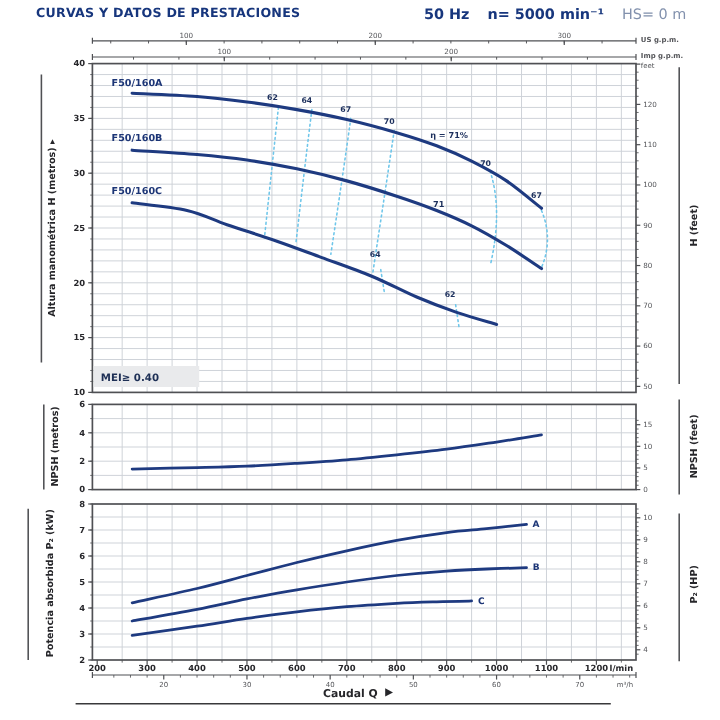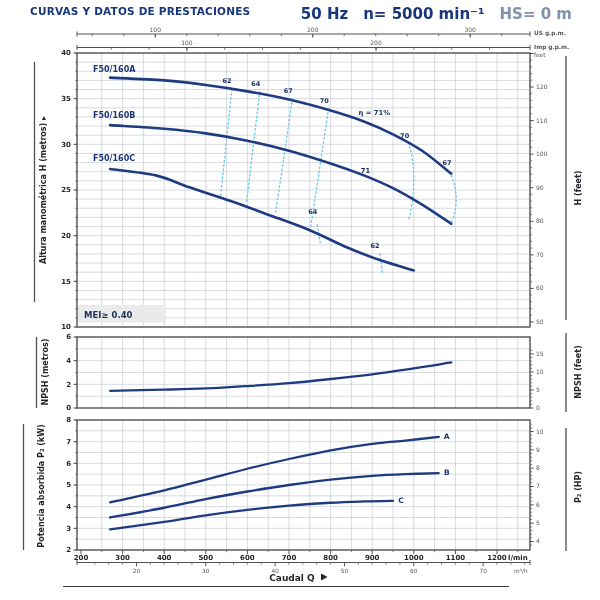--- a/index.html
+++ b/index.html
@@ -1,22 +1,22 @@
 <!DOCTYPE html>
 <html><head>
 <meta charset="utf-8">
 <style>
   html,body{margin:0;padding:0;background:#ffffff;}
   .page{position:relative;width:600px;height:600px;background:#ffffff;overflow:hidden;
         font-family:"DejaVu Sans",sans-serif;}
   .hdr-title{position:absolute;left:30px;top:5px;font-size:10.5px;font-weight:bold;
              color:#17367d;letter-spacing:.2px;}
-  .hdr-specs{position:absolute;right:28px;top:5px;display:flex;gap:15px;font-size:15px;
+  .hdr-specs{position:absolute;right:28px;top:5px;display:flex;gap:15px;font-size:12px;
              font-weight:bold;color:#17367d;align-items:center;}
-  .hdr-specs .hs{color:#8291ad;font-weight:bold;}
+  .hdr-specs .hs{color:#8291ad;font-weight:normal;}
   svg{position:absolute;left:0;top:0;}
   text{font-family:"DejaVu Sans",sans-serif;}
 </style>
 </head>
 <body>
 
 <div class="page">
   <div class="hdr-title">CURVAS Y DATOS DE PRESTACIONES</div>
   <div class="hdr-specs">
     <span>50 Hz</span>

